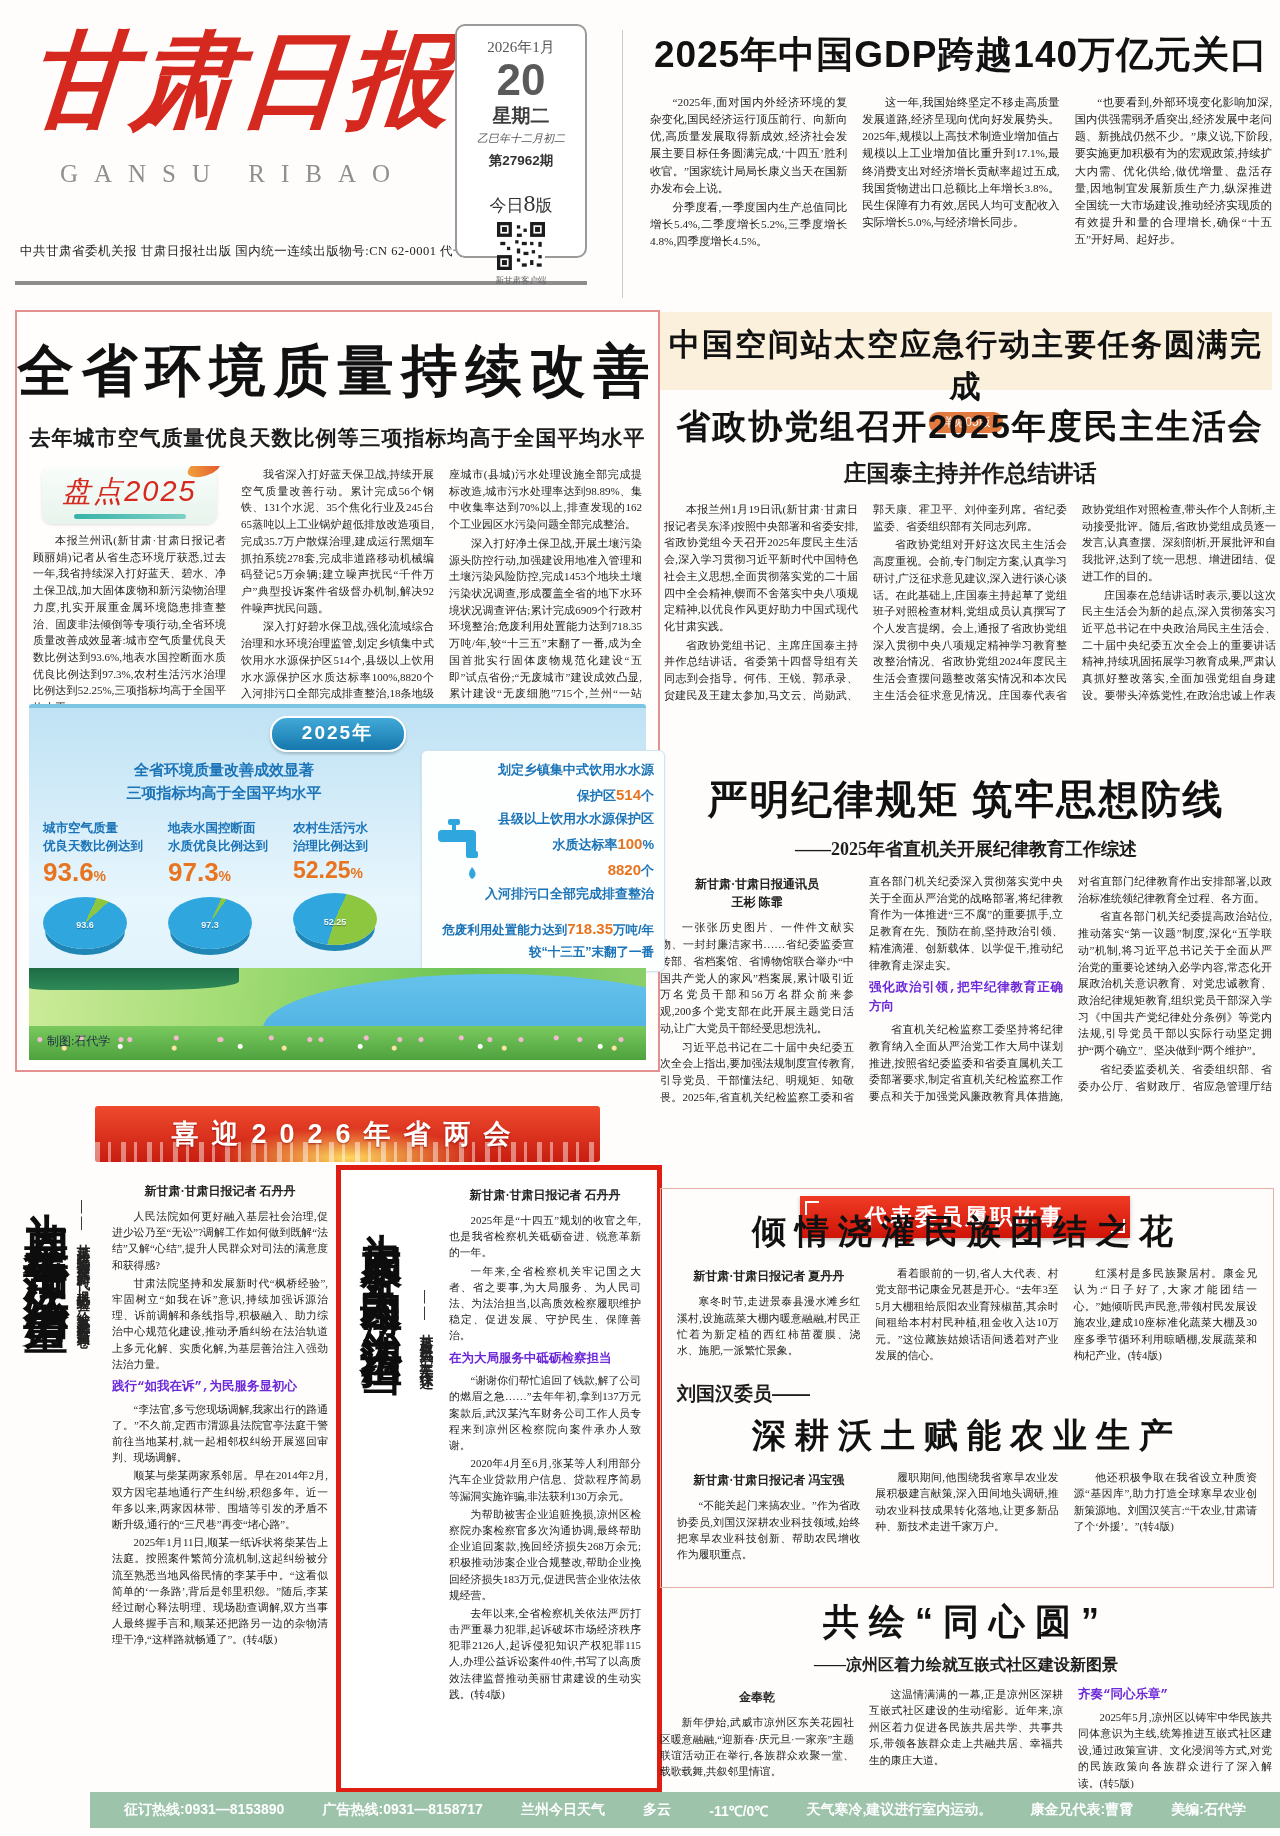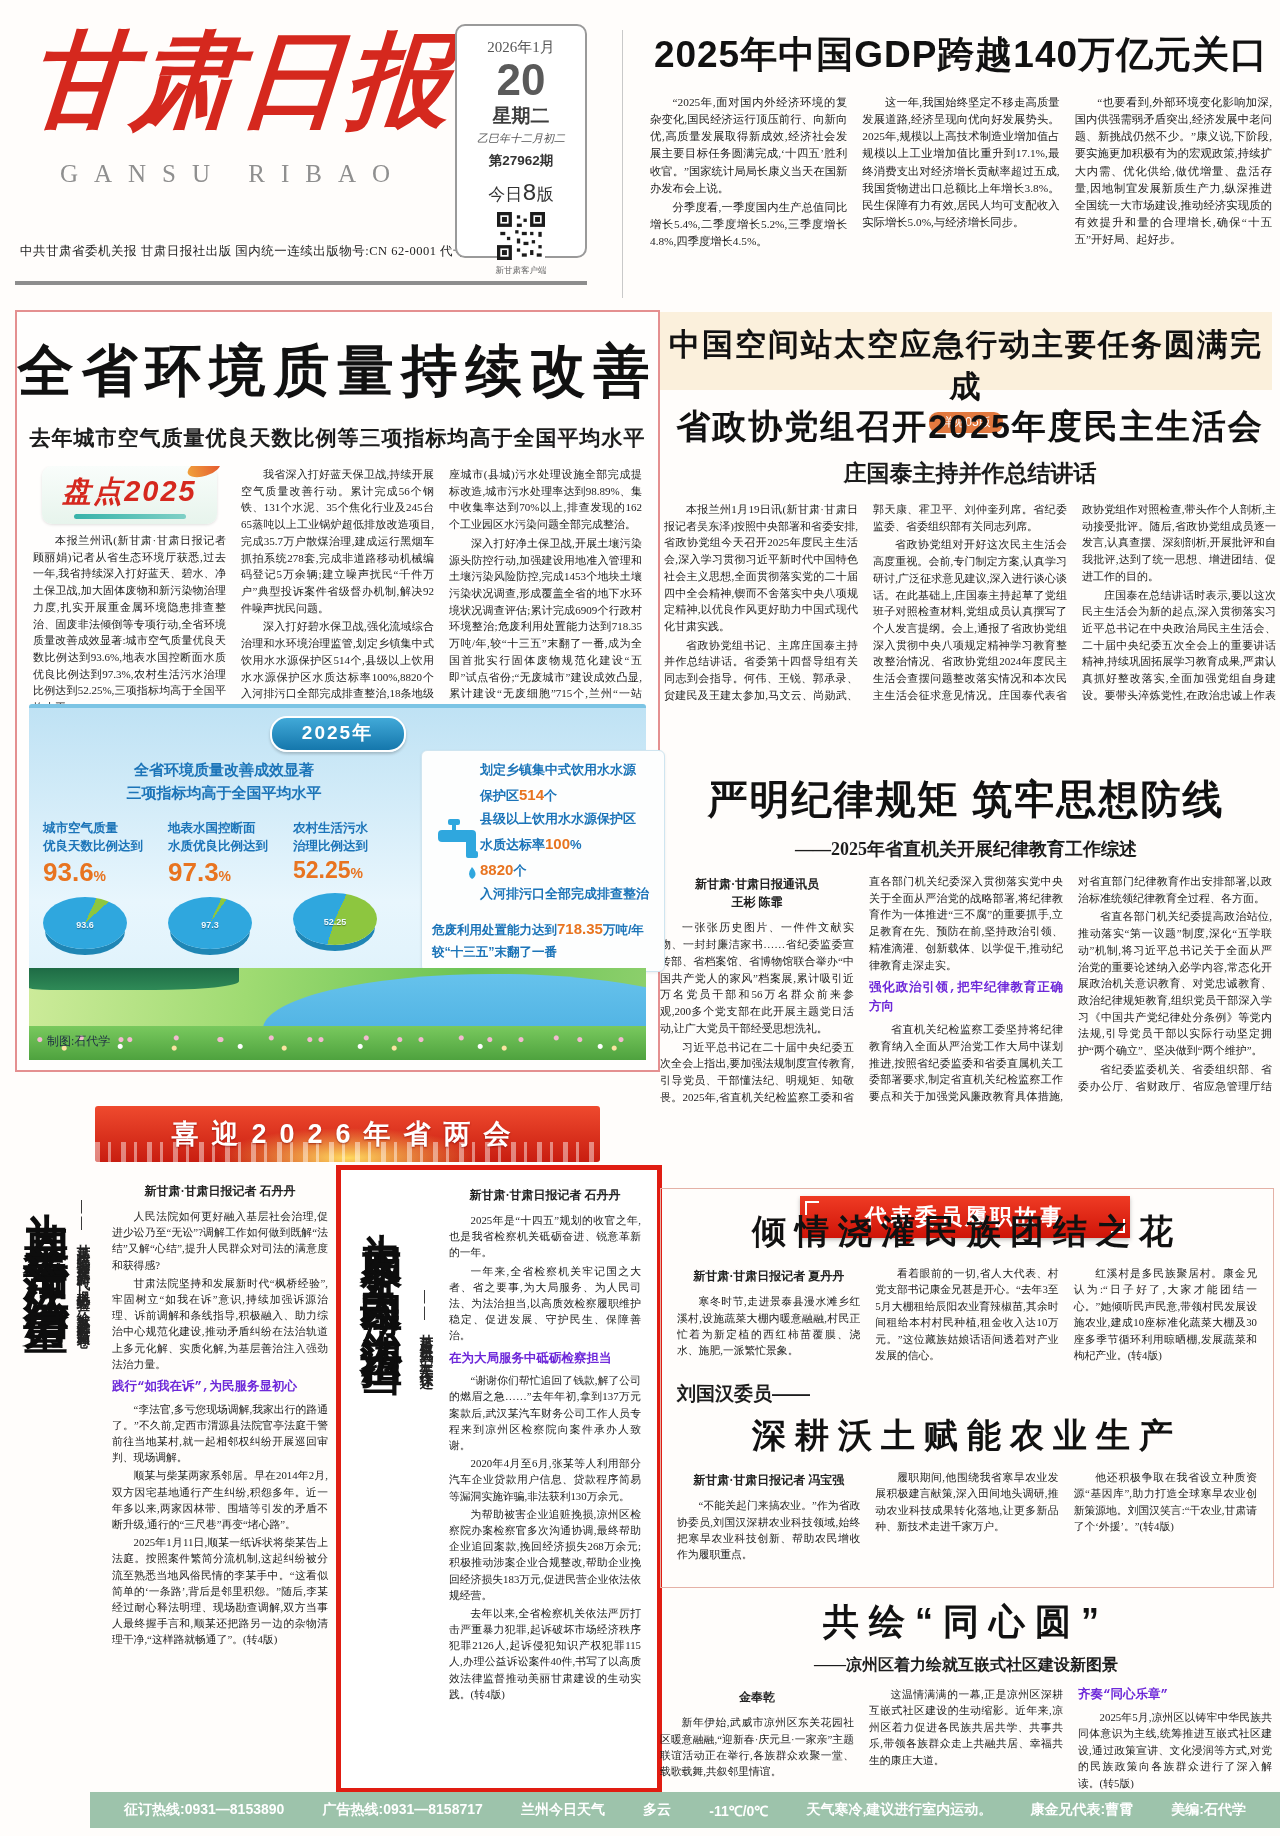--- a/index.html
+++ b/index.html
@@ -10,21 +10,21 @@
   .mast-title{font-family:"DejaVu Serif",serif;font-weight:bold;font-style:italic;color:#d5281e;
               font-size:104px;letter-spacing:2px;line-height:1;transform:skewX(-4deg);white-space:nowrap;}
   .mast-latin{color:#8f8f8f;font-family:"Liberation Serif",serif;font-size:25px;letter-spacing:16px;white-space:nowrap;}
   .publisher{font-size:12.5px;color:#222;letter-spacing:.5px;white-space:nowrap;}
   .datebox{border:2px solid #9a9a9a;border-radius:10px;text-align:center;background:#fff;}
   .d1{font-size:15px;color:#555;margin-top:12px;}
   .d-day{font-size:44px;font-weight:bold;color:#5a5a5a;font-family:"Liberation Sans",sans-serif;line-height:1.05;}
   .d-week{font-size:19px;font-weight:bold;color:#3c3c3c;font-family:"Liberation Sans",sans-serif;}
   .d-lunar{font-size:11px;color:#555;font-style:italic;margin-top:2px;}
   .d-issue{font-size:13.5px;font-weight:bold;color:#333;margin-top:6px;font-family:"Liberation Sans",sans-serif;}
-  .d-pages{font-size:17px;color:#333;margin-top:10px;font-family:Liberation Mono, monospace;}
+  .d-pages{font-size:17px;color:#333;margin-top:20px;font-family:Liberation Serif, serif;}
   .d-pages b{font-size:24px;font-weight:normal;}
   .qrcap{font-size:8.5px;color:#666;margin-top:1px;}
   .vrule{width:1px;background:#c9c9c9;}
   .hrule{background:#8d8d8d;}
   
   h1,h2,h3,h4{margin:0;font-family:"Liberation Sans",sans-serif;color:#111;}
   .headline-xl{font-size:37px;font-weight:bold;text-align:center;letter-spacing:1px;white-space:nowrap;}
   .cols3{column-count:3;column-gap:15px;text-align:justify;font-size:11px;line-height:1.52;overflow:hidden;}
   .cols3 p{margin:0 0 2px;text-indent:2em;}
   .crosshead{font-family:Liberation Mono, monospace;font-weight:bold;font-size:12.5px;text-indent:0 !important;
@@ -36,42 +36,42 @@
   .see-badge{display:inline-block;background:#e2793f;color:#fff;font-size:12px;border-radius:9px;
              padding:2px 12px;font-family:"Liberation Sans",sans-serif;margin-top:4px;}
   .headline-l{font-size:34px;font-weight:bold;text-align:center;letter-spacing:2px;white-space:nowrap;}
   .subhead-serif{font-family:"Liberation Serif",serif;font-weight:bold;text-align:center;}
   
   .envbox{border:2px solid #e49090;background:#fffefd;}
   .env-headline{font-size:56px;font-weight:bold;letter-spacing:8px;text-align:center;white-space:nowrap;}
   .env-subhead{font-size:21px;font-weight:bold;text-align:center;letter-spacing:1px;font-family:"Liberation Serif",serif;}
   .pd-badge{width:175px;height:58px;border-radius:10px;background:linear-gradient(180deg,#f9fdfb,#e7f4ec);
             position:relative;margin:0 auto 8px;text-align:center;box-shadow:0 1px 3px rgba(0,0,0,.12);}
-  .pd-badge .t{font-size:29px;font-weight:bold;font-style:italic;color:#d5281e;line-height:50px;
+  .pd-badge .t{font-size:29px;font-weight:normal;font-style:italic;color:#d5281e;line-height:50px;
                font-family:"Liberation Sans",sans-serif;letter-spacing:2px;}
   .pd-badge .bar{position:absolute;left:18%;bottom:5px;width:64%;height:5px;border-radius:3px;
                  background:linear-gradient(90deg,#37b3a9,#7fd0c6);}
   .pd-badge .swoosh{position:absolute;right:-4px;top:-6px;width:34px;height:16px;border-radius:50%;
                     background:linear-gradient(90deg,#f0a13c,#e4572e);transform:rotate(-18deg);}
   
   .info{background:linear-gradient(180deg,#bfe2f4,#e8f6fd 55%,#d7effa);border-top:4px solid #7cc4e4;border-radius:3px;}
   .pill{position:absolute;left:50%;transform:translateX(-50%);top:8px;width:132px;height:32px;border-radius:17px;
         background:linear-gradient(180deg,#41a9d8,#1577ac);border:2px solid #fff;color:#fff;text-align:center;
         font:bold 19px/30px "Liberation Sans",sans-serif;letter-spacing:2px;box-shadow:0 2px 3px rgba(0,0,0,.2);}
   .info-title{color:#1b74b8;font-weight:bold;font-size:15px;font-family:"Liberation Sans",sans-serif;text-align:center;line-height:1.55;}
   .stat{width:122px;}
   .stat .lbl{color:#1b74b8;font:bold 12.5px/1.4 "Liberation Sans",sans-serif;}
   .stat .val{color:#e87420;font:bold 26px/1.1 "Liberation Sans",sans-serif;margin-top:3px;}
   .stat .val small{font-size:14px;}
   .pie{width:84px;height:52px;border-radius:50%;position:relative;margin-top:10px;
        box-shadow:0 8px 0 -2px #1f86b5;}
   .pie .pv{position:absolute;left:50%;top:55%;transform:translate(-50%,-50%);color:#eef9ff;
            font:bold 9px "Liberation Sans",sans-serif;text-shadow:0 1px 1px rgba(0,0,0,.35);}
   .panel{background:#fdfefe;border:1px solid #cfe5f0;border-radius:6px;box-shadow:0 1px 3px rgba(0,0,0,.08);}
-  .panel .ln{color:#1b74b8;font:bold 13px/1.75 "Liberation Sans",sans-serif;text-align:left;white-space:nowrap;}
+  .panel .ln{color:#1b74b8;font:bold 13px/1.75 "Liberation Sans",sans-serif;text-align:right;white-space:nowrap;}
   .panel .num{color:#e87420;font-size:15px;}
   .scape{position:absolute;left:0;right:0;bottom:0;height:92px;overflow:hidden;
          background:linear-gradient(100deg,#cdeb9a,#9fdb72 35%,#6cc355 70%,#8ed06d);}
   .lake{position:absolute;left:38%;top:6px;width:75%;height:120%;border-radius:50%;
         background:linear-gradient(180deg,#66c2ec,#3ea6dc);}
   .trees{position:absolute;left:0;top:0;width:34%;height:22px;border-radius:0 0 40% 10%;
          background:linear-gradient(180deg,#1e6b45,#2f8a57);}
   .flowers{position:absolute;left:0;right:0;bottom:0;height:34px;
            background:
              radial-gradient(circle at 12% 40%,#f3b9d0 2px,transparent 3px),

